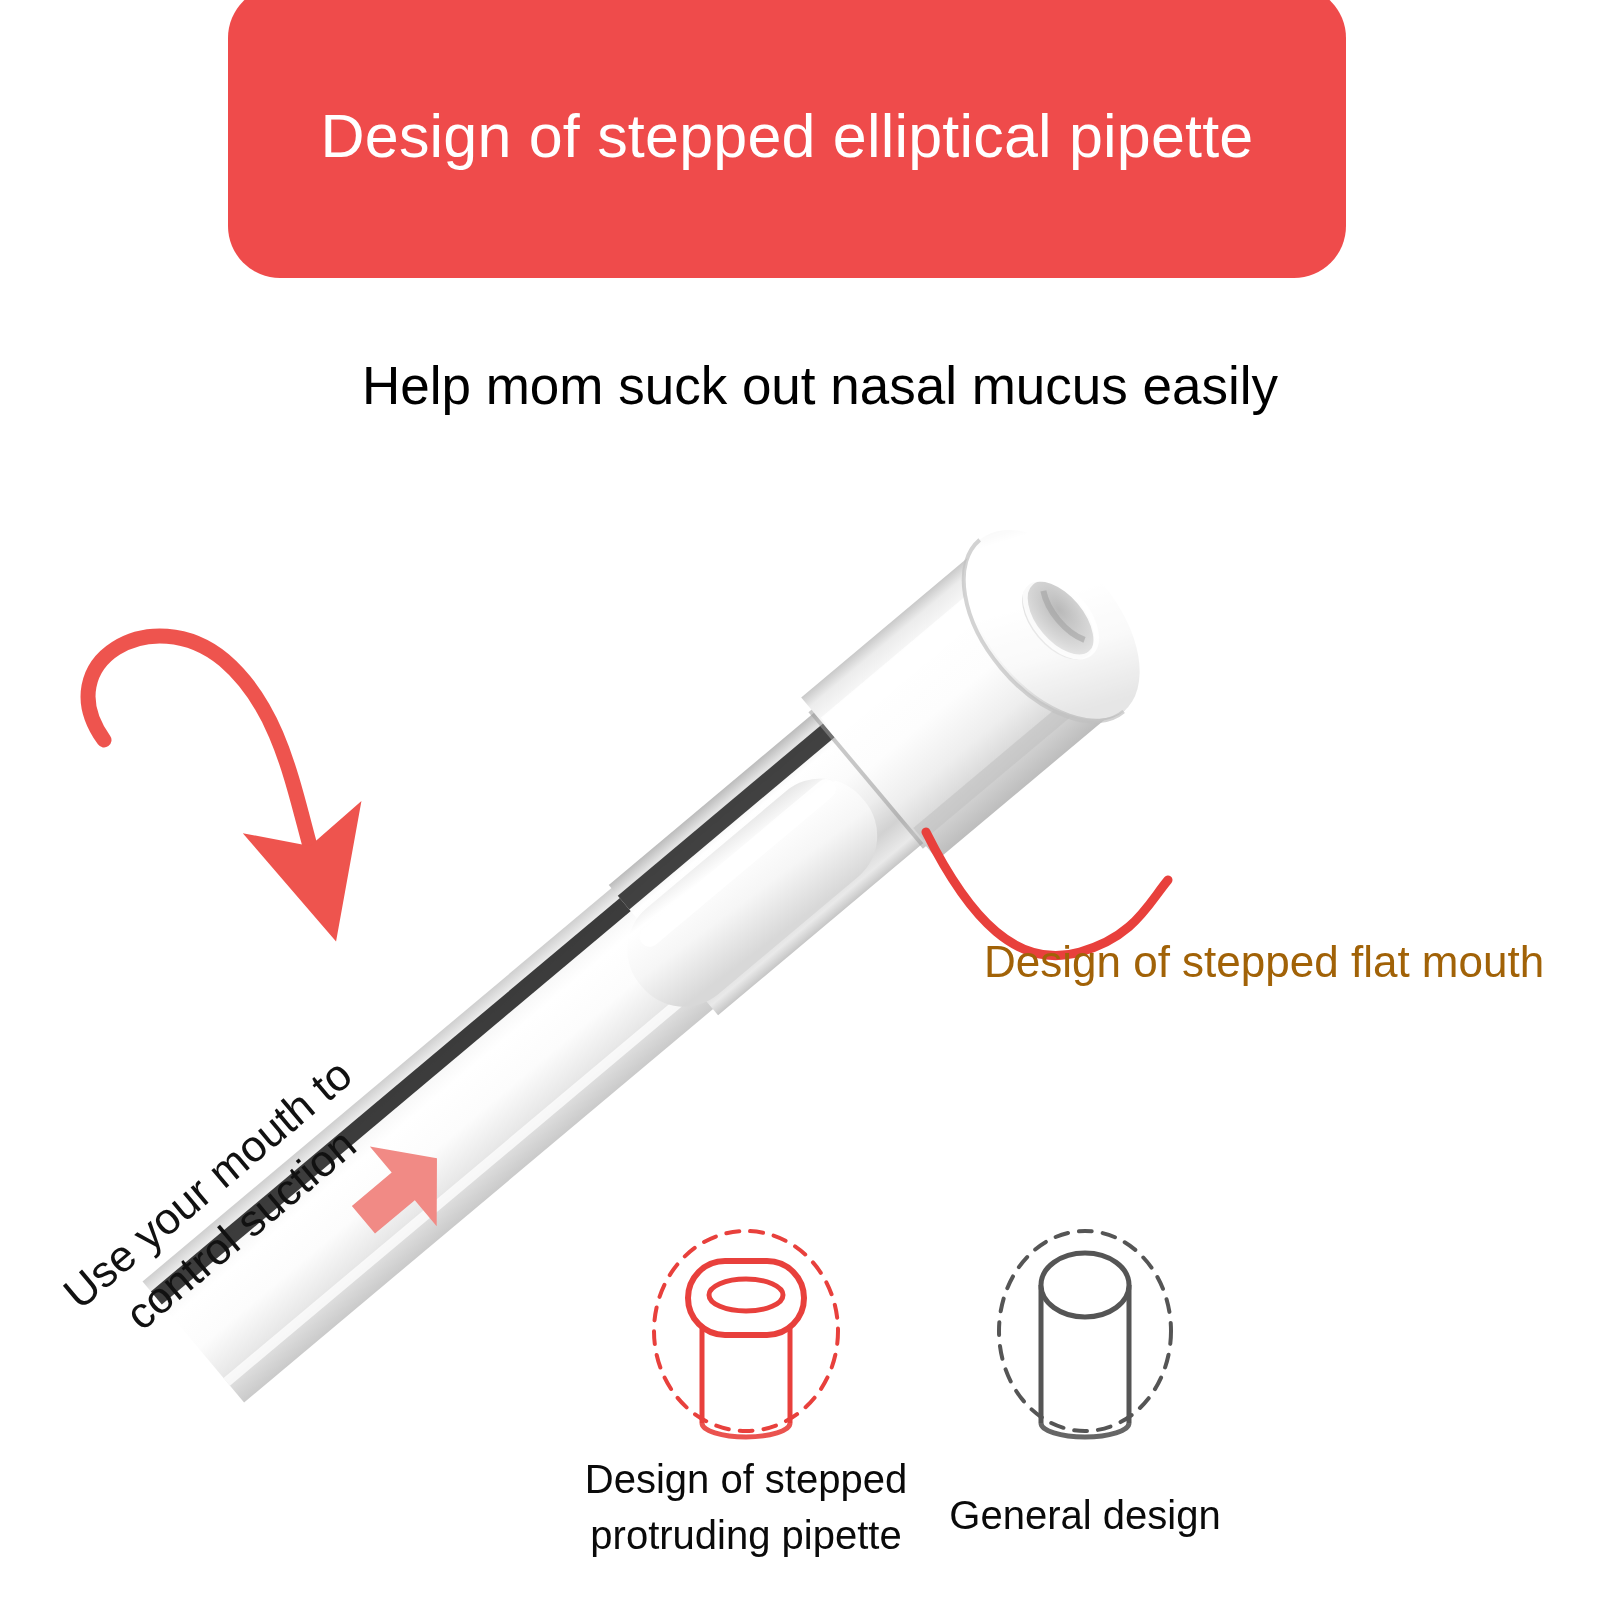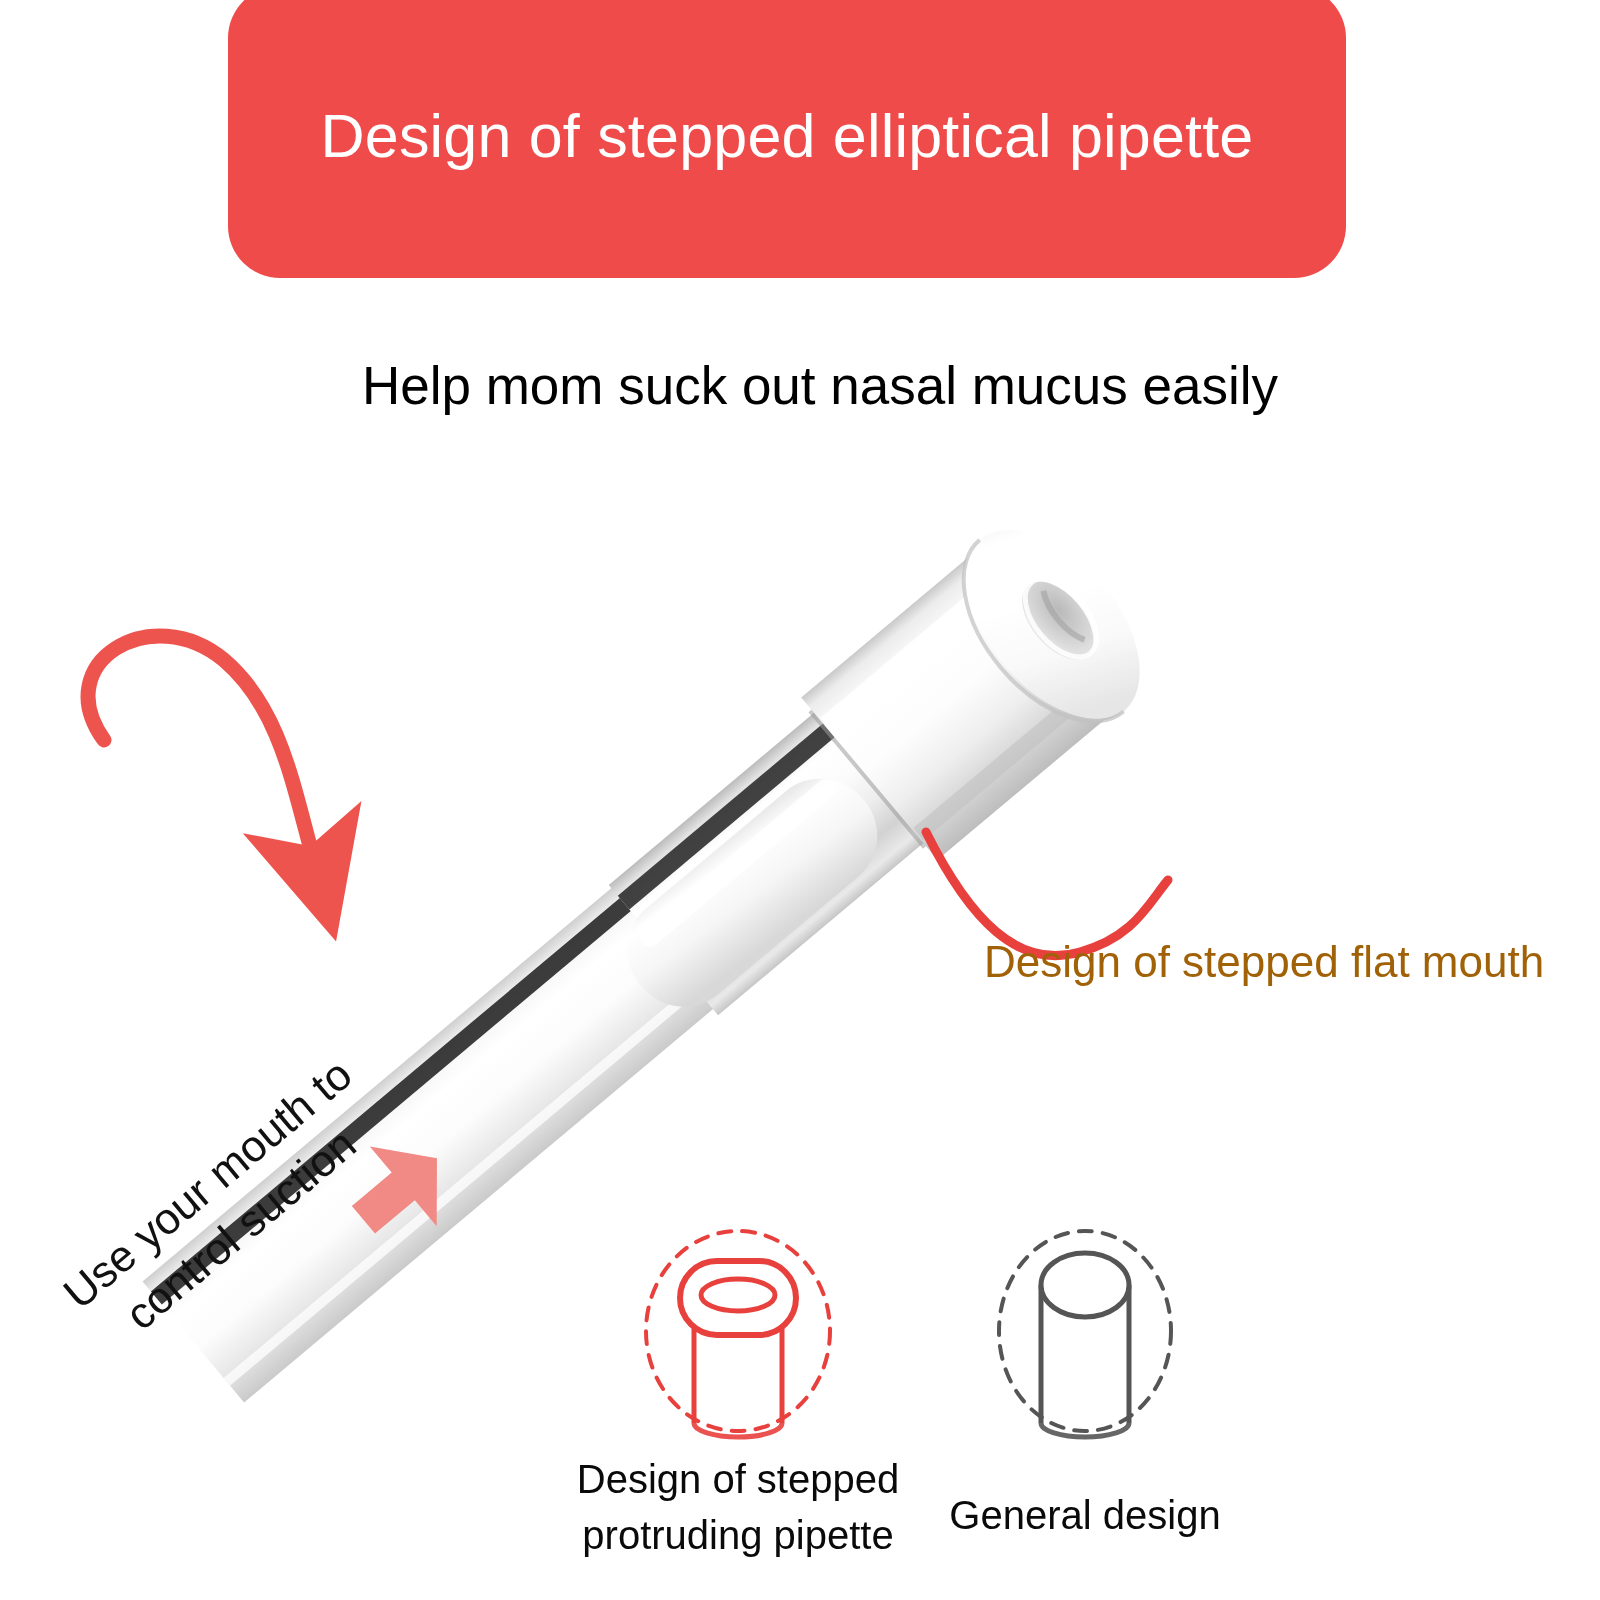--- a/index.html
+++ b/index.html
@@ -101,21 +101,21 @@
     left: 560px;
     top: 1225px;
     width: 740px;
     height: 370px;
   }
   .cmp-item {
     position: absolute;
     top: 0;
     text-align: center;
   }
-  .cmp-item.stepped { left: 8px;   width: 340px; }
+  .cmp-item.stepped { left: 16px;   width: 340px; }
   .cmp-item.general { left: 370px; width: 310px; }
 
   .cmp-icon { height: 220px; }
   .cmp-caption {
     color: #0a0a0a;
     font-size: 40px;
     line-height: 1.40;
   }
   .cmp-item.stepped .cmp-caption { margin-top: 6px; }
   .cmp-item.general .cmp-caption { margin-top: 42px; }

